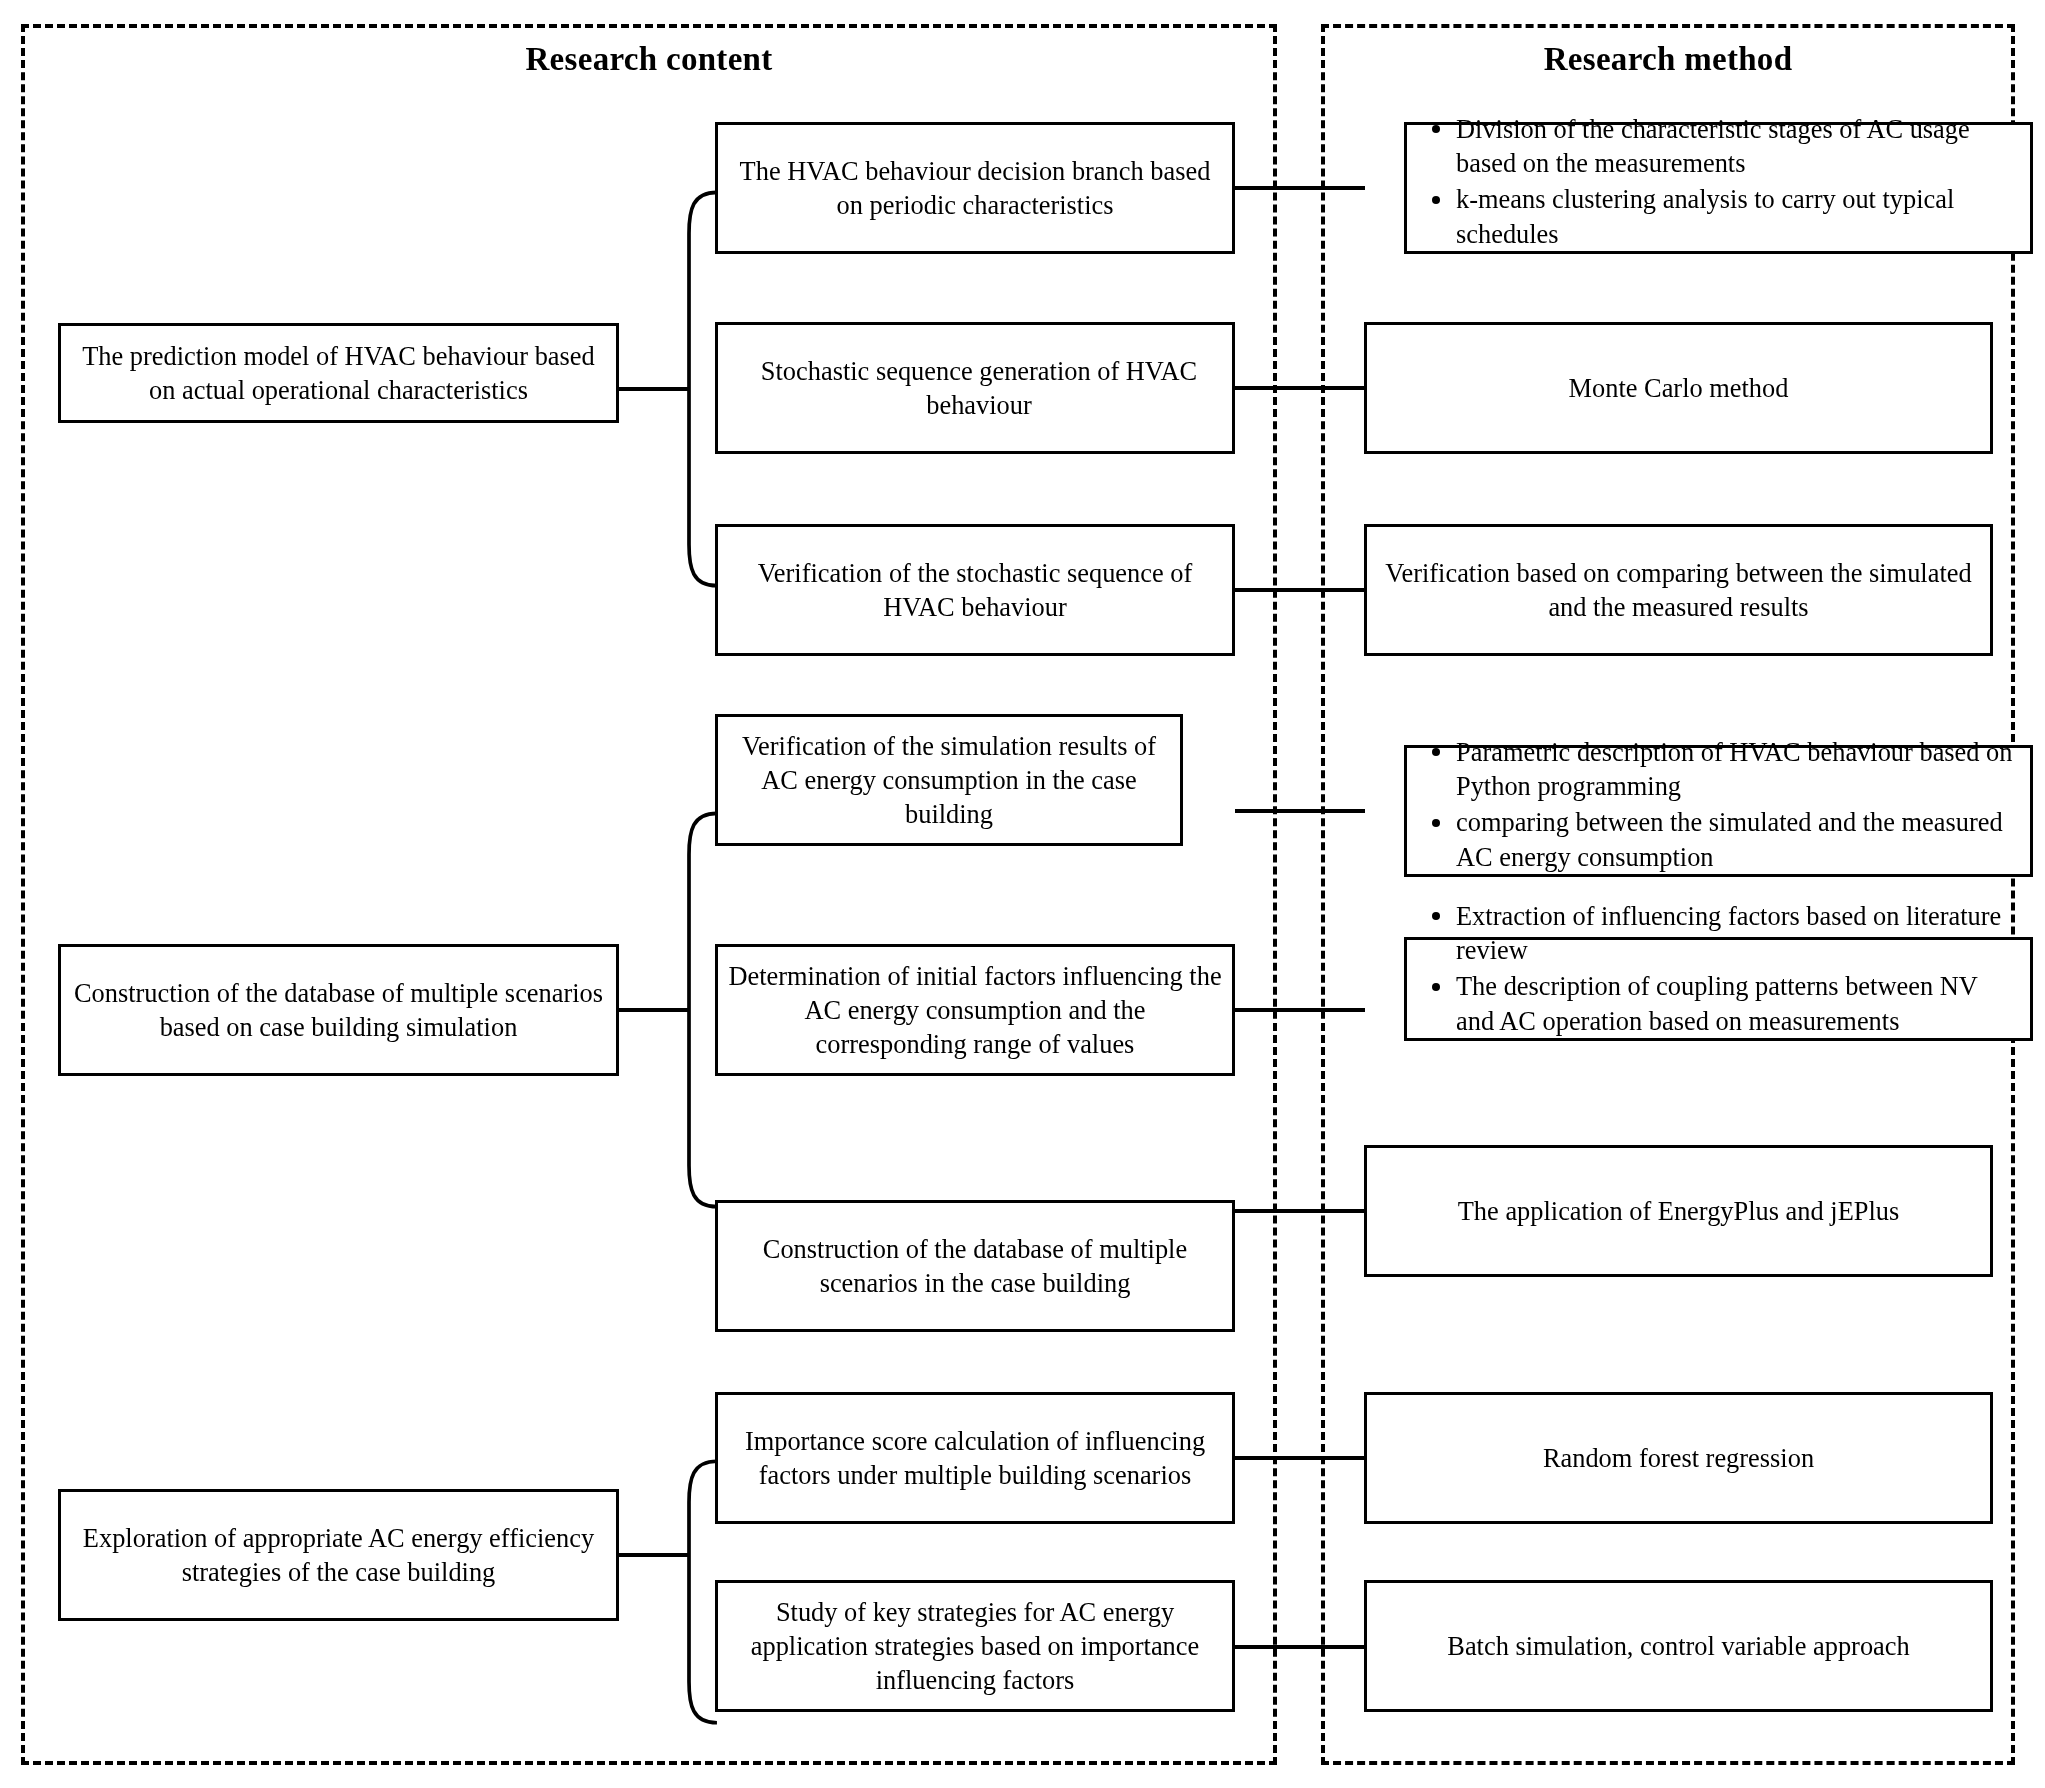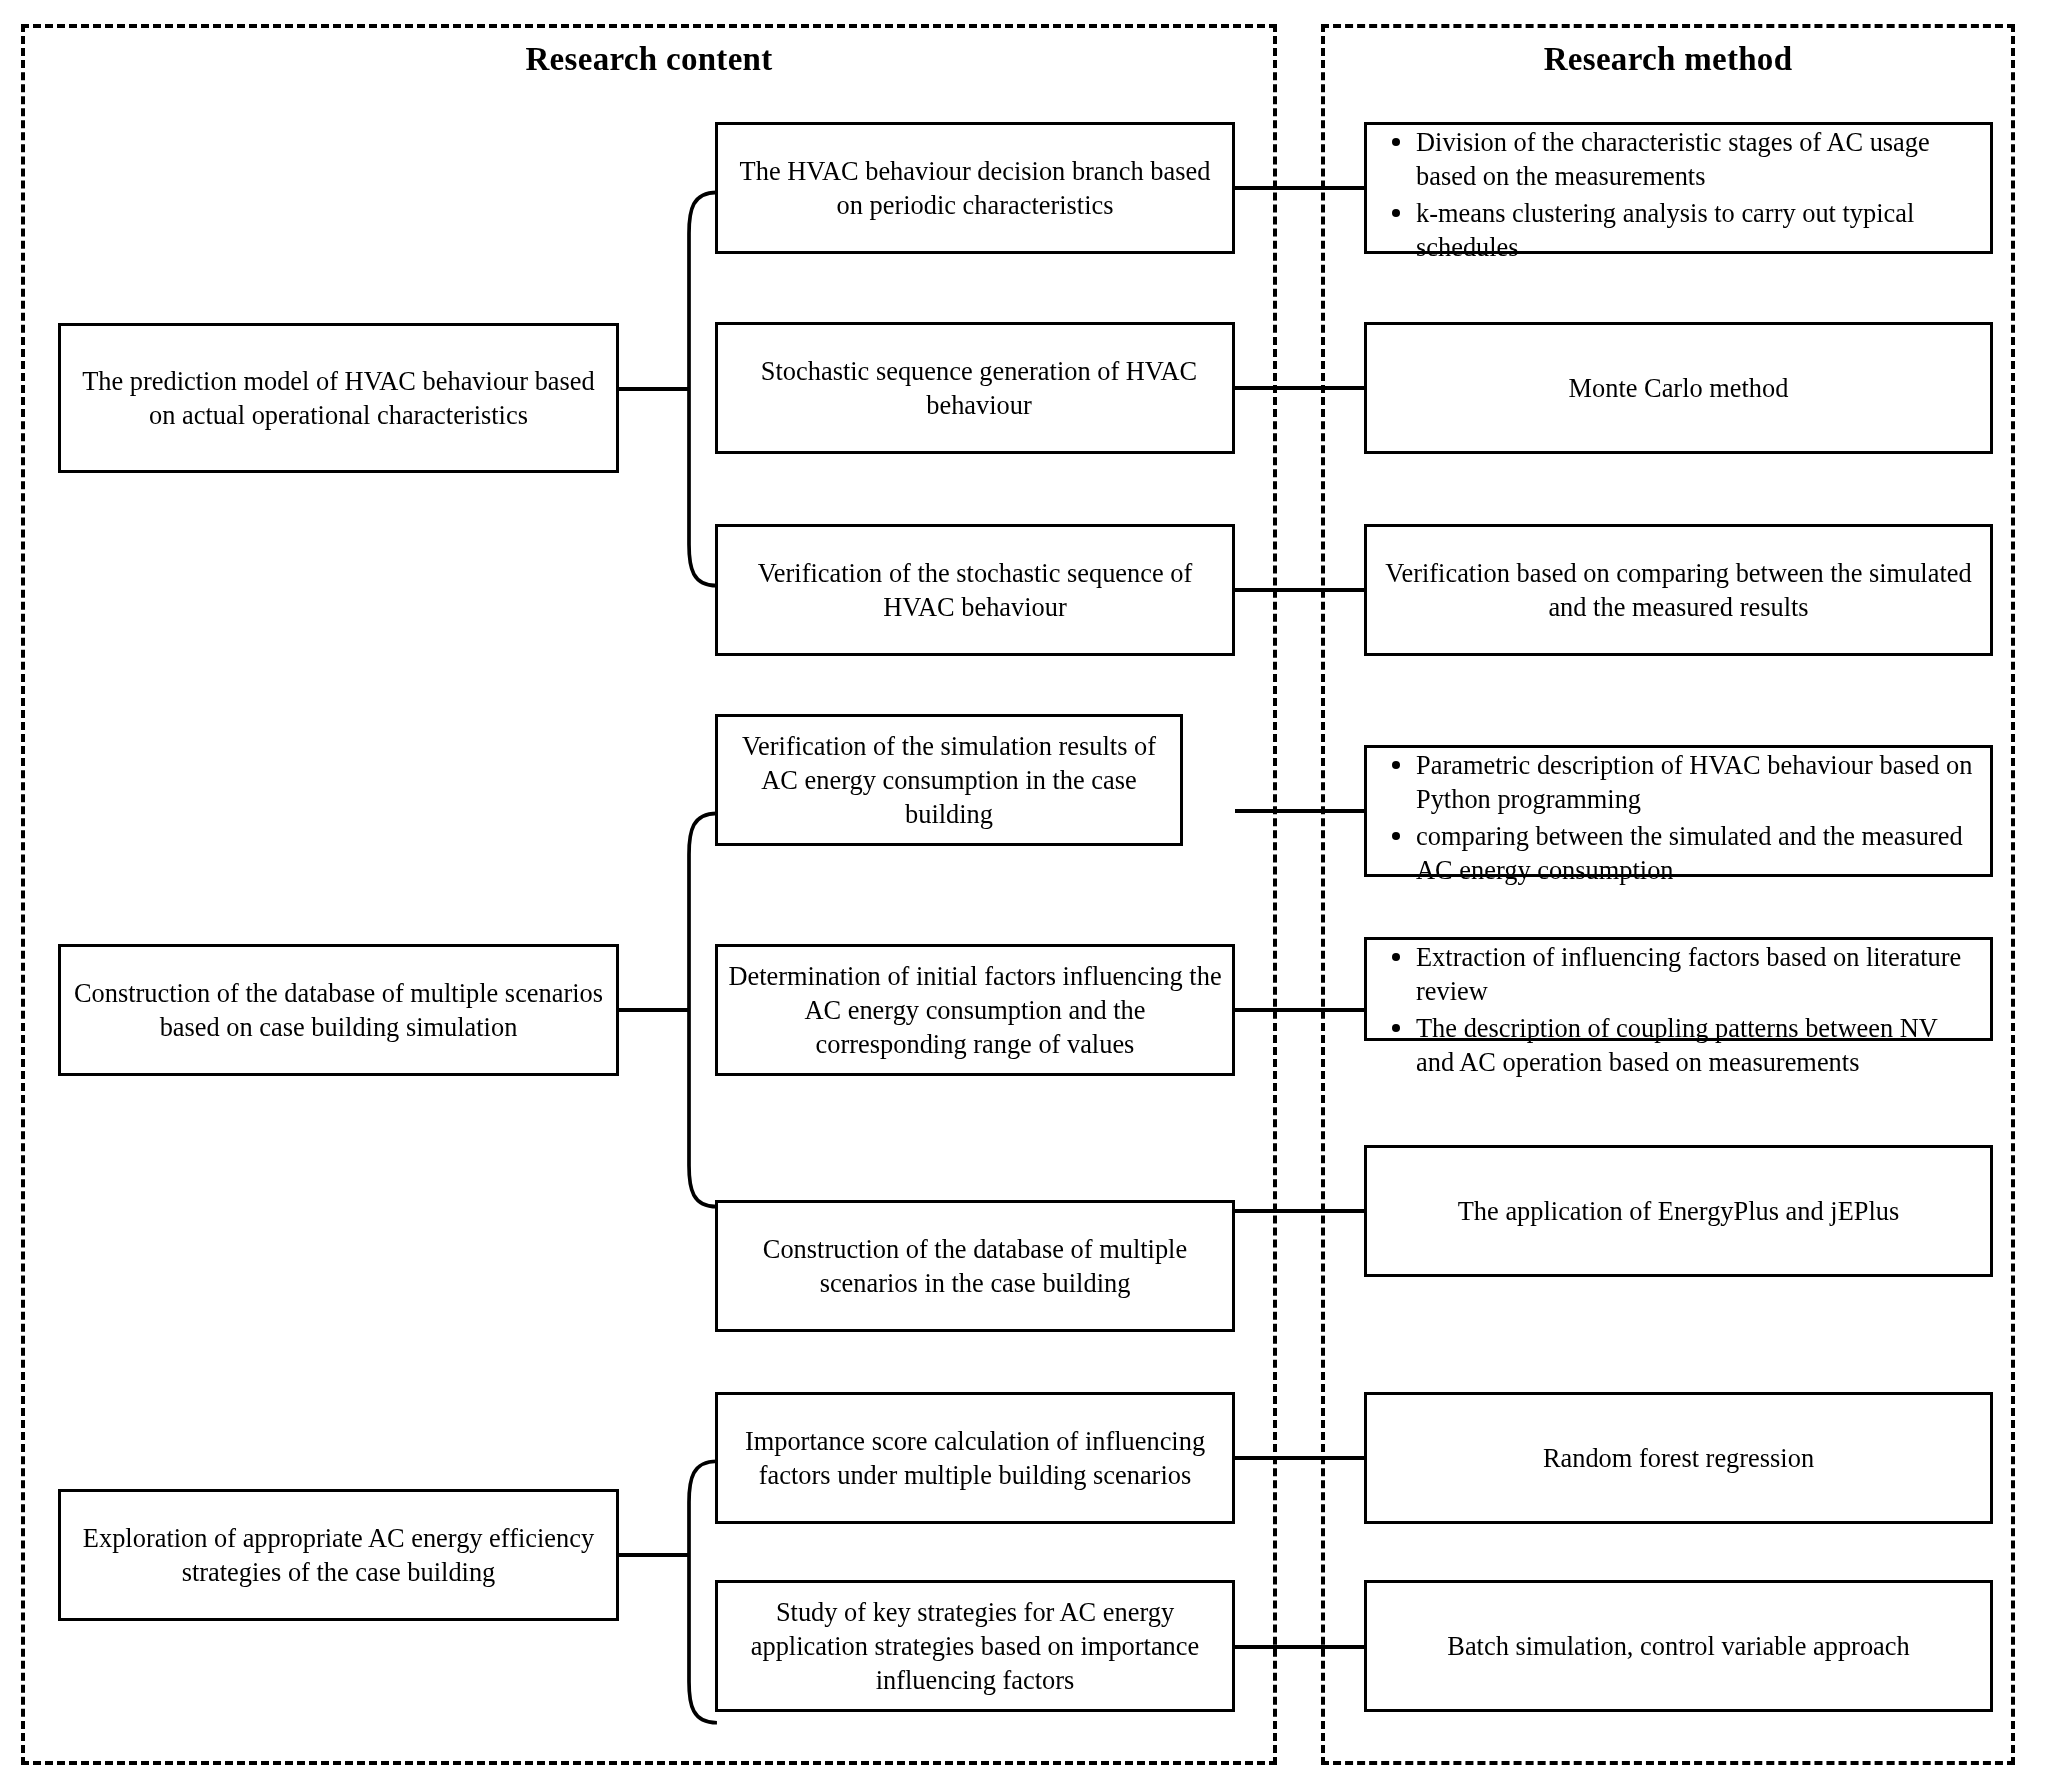--- a/index.html
+++ b/index.html
@@ -50,22 +50,23 @@
   .node .txt{
     font-size:26.4px;
     line-height:1.30;
     text-align:center;
     padding:0 9.5px;
     white-space:pre-line;
   }
 
   
   .node.bullets{
-    align-items:flex-start;
+    align-items:flex-end;
     justify-content:flex-start;
+    margin-left:40px;
   }
   .node.bullets ul{
     margin:0;
     padding:0 13.7px 0 49px;
     list-style:none;
     width:100%;
     box-sizing:border-box;
   }
   .node.bullets li{
     position:relative;
@@ -100,21 +101,21 @@
 <body>
 
 <div id="canvas">
 
   <div class="dashed-panel" id="panel-content"></div>
   <div class="dashed-panel" id="panel-method"></div>
 
   <div class="col-title" id="title-content">Research content</div>
   <div class="col-title" id="title-method">Research method</div>
 
-  <div class="node" id="g1-main" style="left:58px; top:323px; width:561px; height:150px;">
+  <div class="node" id="g1-main" style="left:58px; top:323px; width:561px; height:100px;">
     <span class="txt">The prediction model of HVAC behaviour based on actual operational characteristics</span>
   </div>
 
   <div class="hline" style="left:619px; top:387px; width:69px;"></div>
 
   <div class="bracket" style="left:660px; top:188px; width:58px; height:402px;">
     <svg width="58" height="402" viewBox="0 0 110 760">
       <path d="M108 7 C 62 7, 55 40, 55 85 L 55 675 C 55 720, 62 753, 108 753" fill="none" stroke="#000" stroke-width="7"></path>
     </svg>
   </div>

